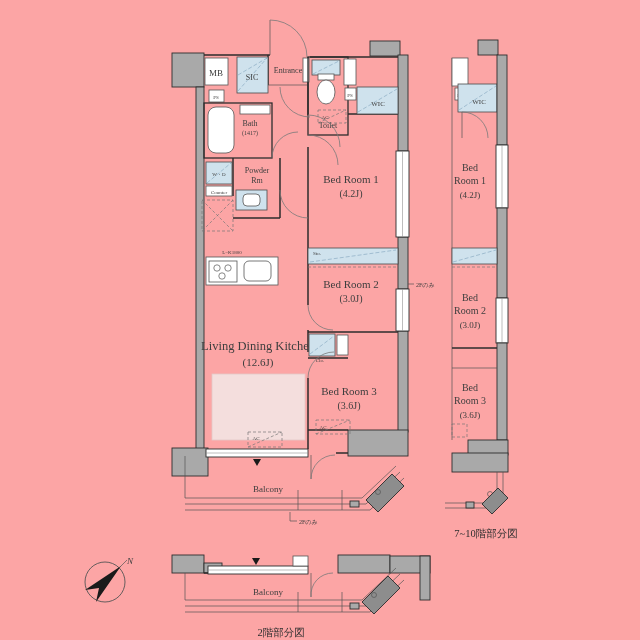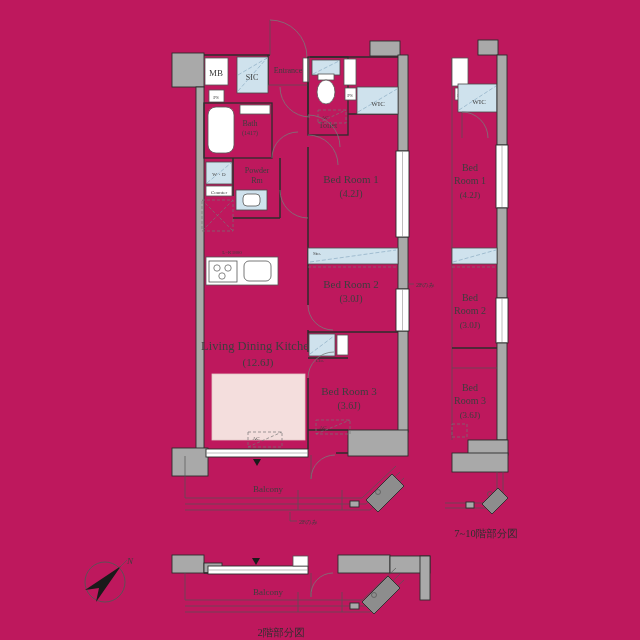--- a/index.html
+++ b/index.html
@@ -1,16 +1,16 @@
 <!DOCTYPE html>
 <html><head>
 <meta charset="utf-8">
 <style>
   html,body{margin:0;padding:0;background:#ffffff;}
-  #stage{position:relative;width:640px;height:640px;background:#be185d;overflow:hidden;}
+  #stage{position:relative;width:640px;height:640px;background:#fca5a5;overflow:hidden;}
   svg{display:block;}
   .lbl{fill:#3e3e3e;font-family:"Liberation Serif","DejaVu Serif",serif;text-anchor:middle;}
   .t12{font-size:12.5px;} .t11{font-size:11px;} .t10{font-size:10px;}
   .t9{font-size:9px;} .t8{font-size:8px;} .t7{font-size:7px;}
   .t6{font-size:6px;} .t5{font-size:5px;}
   .cap{fill:#2f2f2f;font-size:10.5px;}
   .wall{fill:#a9a9a9;stroke:#2d2d2d;stroke-width:0.9;}
   .dark{fill:#8d8d8d;stroke:#2d2d2d;stroke-width:0.9;}
   .wl{stroke:#2d2d2d;stroke-width:1.5;fill:none;}
   .rm{stroke:#2d2d2d;stroke-width:1.3;fill:none;}

